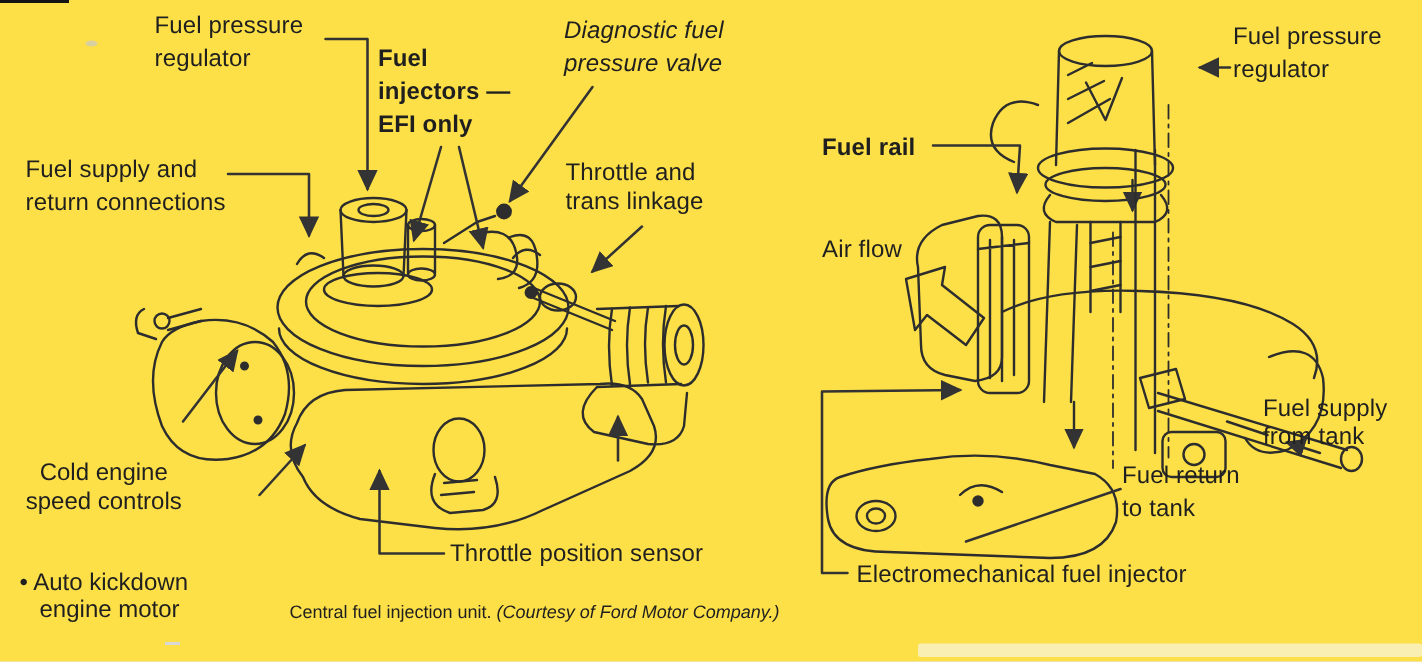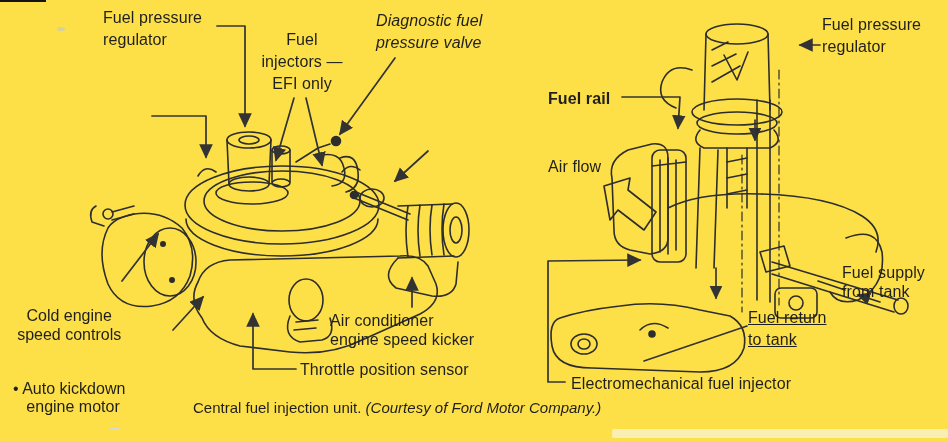--- a/index.html
+++ b/index.html
@@ -8,23 +8,23 @@
     background:#fde047;overflow:hidden;
     font-family:"Liberation Sans","DejaVu Sans",sans-serif;
     color:#1f1f1f;
   }
   #artwork{position:absolute;left:0;top:0;width:948px;height:441px;}
   .lbl{
     position:absolute;font-size:16px;line-height:22px;
     white-space:pre-wrap;letter-spacing:.1px;color:#1f1f1f;
   }
   .lh19{line-height:19px;}
-  .center{text-align:center;}
+  .center{font-weight:bold;}
   .cold-block{position:absolute;font-size:16px;line-height:18.2px;white-space:pre-wrap;}
-  .caption{position:absolute;font-size:15px;line-height:20px;white-space:nowrap;text-align:right;}
+  .caption{position:absolute;font-size:12px;line-height:20px;white-space:nowrap;text-align:right;}
   .caption .credit{font-style:italic;}
   .artifact-topleft{position:absolute;left:0;top:0;width:46px;height:2px;background:#141414;}
   .artifact-smudge{position:absolute;left:57px;top:27px;width:8px;height:4px;background:#c9c9c9;border-radius:50%;opacity:.7;}
   .artifact-dash{position:absolute;left:110px;top:428px;width:10px;height:2px;background:#d8d8d8;}
   .highlight-strip{position:absolute;left:612px;top:429px;width:336px;height:9px;background:#f8f4d7;opacity:.75;border-radius:2px;}
 </style>
 </head>
 <body>
 
 <div id="screen">
@@ -155,47 +155,49 @@
   <div class="lbl" style="left:103px;top:7px;">Fuel pressure
 regulator</div>
 
   <div class="lbl center" style="left:252px;top:29px;width:100px;">Fuel
 injectors —
 EFI only</div>
 
   <div class="lbl" style="left:376px;top:10px;font-style:italic;">Diagnostic fuel
 pressure valve</div>
 
-
+  <div class="lbl" style="left:17px;top:103px;">Fuel supply and
+return connections</div>
+
+  <div class="lbl lh19" style="left:377px;top:106px;">Throttle and
+trans linkage</div>
 
   <div class="cold-block" style="left:13px;top:271px;">
     <div style="white-space:pre-wrap;text-align:center;">Cold engine
 speed controls</div>
     <div style="white-space:pre-wrap;">• Auto kickdown
    engine motor</div>
     
     
   </div>
 
-  <div class="lbl lh19" style="left:330px;top:311px;">Air conditioner
-engine speed kicker</div>
 
   <div class="lbl" style="left:300px;top:359px;">Throttle position sensor</div>
 
   <div class="lbl" style="left:548px;top:88px;font-weight:bold;">Fuel rail</div>
 
   <div class="lbl" style="left:548px;top:156px;">Air flow</div>
 
   <div class="lbl" style="left:822px;top:14px;">Fuel pressure
 regulator</div>
 
   <div class="lbl lh19" style="left:842px;top:263px;">Fuel supply
 from tank</div>
 
-  <div class="lbl" style="left:748px;top:307px;text-decoration:underline;">Fuel return
+  <div class="lbl" style="left:748px;top:307px;">Fuel return
 to tank</div>
 
   <div class="lbl" style="left:571px;top:373px;text-align:center;">Electromechanical fuel injector</div>
 
   <div class="caption" style="left:193px;top:398px;">
     <span class="main">Central fuel injection unit. </span><span class="credit">(Courtesy of Ford Motor Company.)</span>
   </div>
 
 </div>
 

